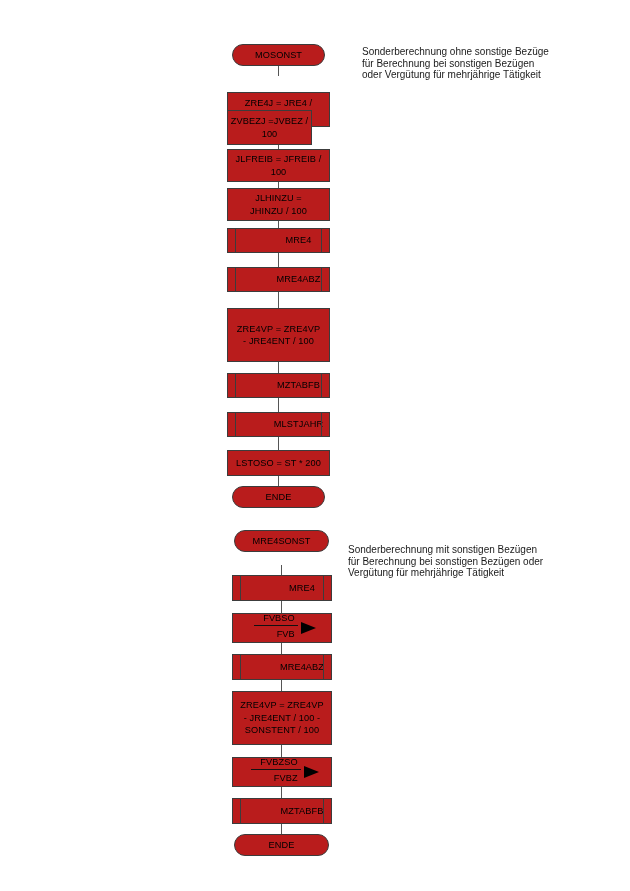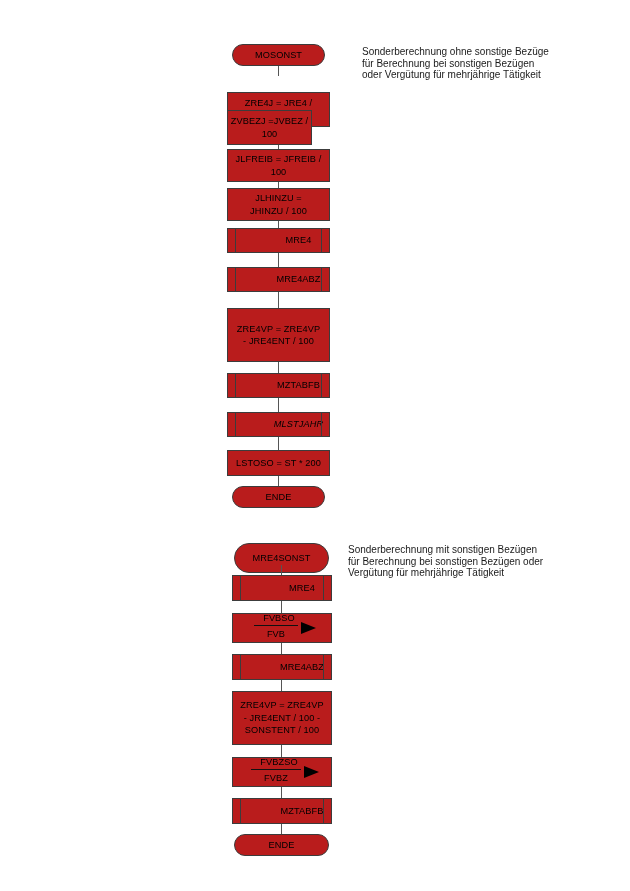--- a/index.html
+++ b/index.html
@@ -74,21 +74,21 @@
   }
   .assign-inner {
     position: relative;
     display: flex;
     align-items: center;
     margin: 0 auto;
     padding-left: 6px;
   }
   .frac {
     display: inline-block;
-    text-align: center;
+    text-align: right;
     line-height: 11.5px;
     font-size: 9.2px;
   }
   .frac .num {
     display: block;
     padding: 0 3px 0 9px;
     border-bottom: 1px solid #111;
   }
   .frac .den {
     display: block;
@@ -163,35 +163,35 @@
 
   <div class="node process" style="left: 227px; top: 308px; width: 103px; height: 54px; white-space: pre-line;">ZRE4VP = ZRE4VP
 - JRE4ENT / 100</div>
 
   <div class="conn" style="left:278px; top:362px; height:11px;"></div>
 
   <div class="node predef" style="left: 227px; top: 373px; width: 103px; height: 25px; white-space: pre-line;">MZTABFB</div>
 
   <div class="conn" style="left:278px; top:398px; height:14px;"></div>
 
-  <div class="node predef" style="left: 227px; top: 412px; width: 103px; height: 25px; white-space: pre-line; font-style: italic;">MLSTJAHR</div>
+  <div class="node predef" style="left: 227px; top: 412px; width: 103px; height: 25px; white-space: pre-line;">MLSTJAHR</div>
 
   <div class="conn" style="left:278px; top:437px; height:13px;"></div>
 
   <div class="node process" style="left: 227px; top: 450px; width: 103px; height: 26px; white-space: pre-line;">LSTOSO = ST * 200</div>
 
   <div class="conn" style="left:278px; top:476px; height:10px;"></div>
 
   <div class="node terminal" style="left: 232px; top: 486px; width: 93px; height: 22px; white-space: pre-line;">ENDE</div>
 
   <div class="note" style="left: 348px; top: 544px; width: 240px; white-space: pre-line;">Sonderberechnung mit sonstigen Bezügen
 für Berechnung bei sonstigen Bezügen oder
 Vergütung für mehrjährige Tätigkeit</div>
 
-  <div class="node terminal" style="left: 234px; top: 543px; width: 95px; height: 30px; white-space: pre-line;">MRE4SONST</div>
+  <div class="node terminal" style="left: 234px; top: 530px; width: 95px; height: 22px; white-space: pre-line;">MRE4SONST</div>
 
   <div class="conn" style="left:281px; top:565px; height:10px;"></div>
 
   <div class="node predef" style="left: 232px; top: 575px; width: 100px; height: 26px; white-space: pre-line;">MRE4</div>
 
   <div class="conn" style="left:281px; top:601px; height:12px;"></div>
 
   <div class="node assign" style="left:232px; top:613px; width:100px; height:30px;">
     <span class="assign-inner">
       <span class="frac">

